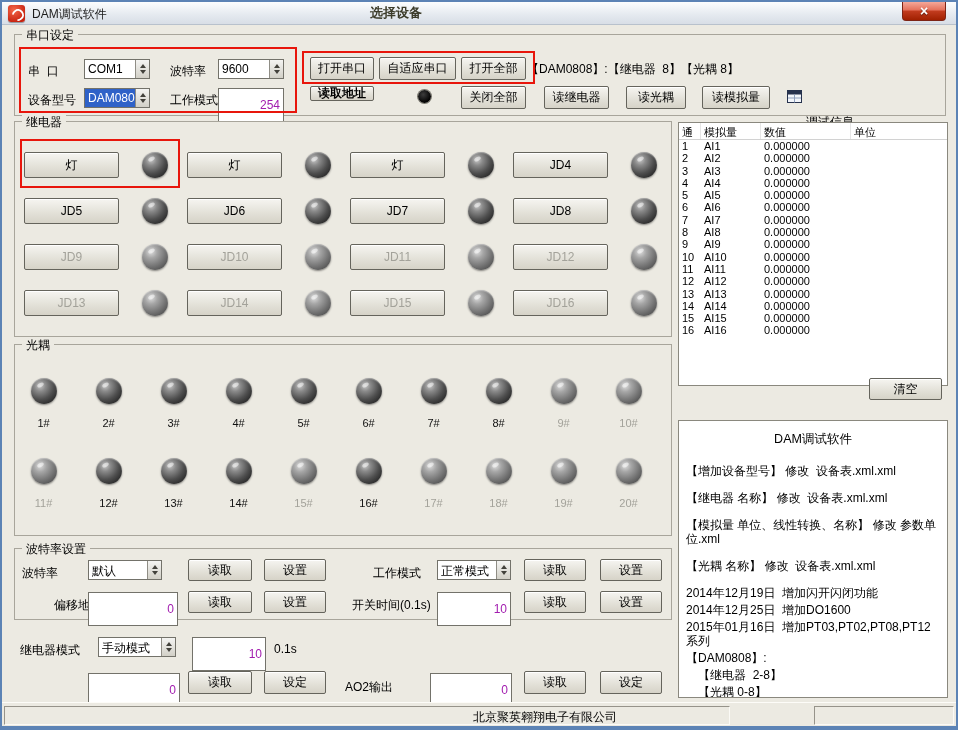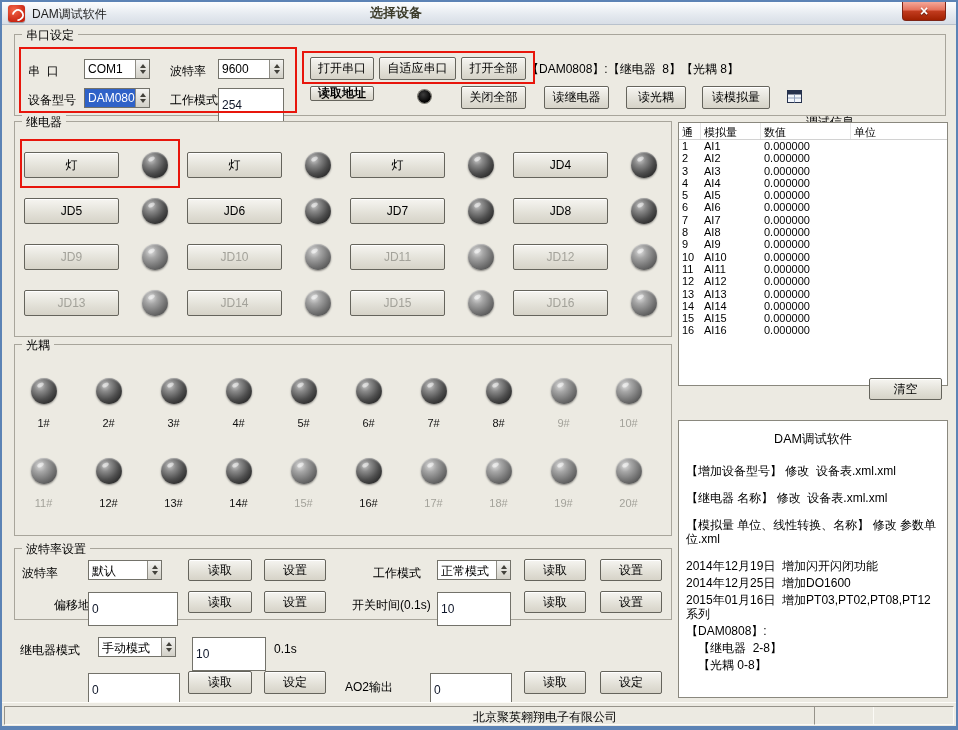--- a/index.html
+++ b/index.html
@@ -23,21 +23,21 @@
   .btn{display:flex;align-items:center;justify-content:center;font-family:inherit;font-size:12px;color:#000;background:linear-gradient(#f6f5f1,#e2e0d7 60%,#d6d3c8);border:1px solid #65645c;border-radius:2px;box-shadow:inset 0 1px 0 #fff;cursor:pointer;padding:0;}
   
   .combo{background:#fff;border:1px solid #73726a;display:flex;align-items:stretch;cursor:pointer;}
   .cval{flex:1;font-size:12px;padding:2px 2px 0 3px;white-space:nowrap;overflow:hidden;}
   .cval.sel{background:#2f62c8;color:#fff;}
   .spin{width:14px;background:linear-gradient(#f4f4f2,#d2d0c7);border-left:1px solid #8f8d85;display:flex;flex-direction:column;align-items:center;justify-content:center;gap:2px;}
   .spin i{display:block;width:0;height:0;border-left:3px solid transparent;border-right:3px solid transparent;}
   .spin .up{border-bottom:4px solid #42413b;}
   .spin .dn{border-top:4px solid #42413b;}
   
-  .tinput{background:#fff;border:1px solid #73726a;font-family:inherit;font-size:12px;padding:16px 3px;color:#0f172a;}
+  .tinput{background:#fff;border:1px solid #73726a;font-family:inherit;font-size:12px;padding:16px 3px;color:#a21caf;text-align:right;}
   
   .knob{width:26px;height:26px;border-radius:50%;background:radial-gradient(circle at 35% 30%,#c8c8c8 0%,#8b8b8b 22%,#4e4e4e 55%,#161616 95%);box-shadow:0 1px 2px rgba(0,0,0,.45),inset 0 1px 1px rgba(255,255,255,.35);position:relative;}
   .knob::after{content:"";position:absolute;left:6px;top:5px;width:7px;height:4px;border-radius:50%;background:rgba(255,255,255,.5);transform:rotate(-30deg);}
   .dim .knob{background:radial-gradient(circle at 35% 30%,#dedede 0%,#a6a6a6 25%,#757575 58%,#404040 95%);}
   
   .relay-grid{display:grid;grid-template-columns:repeat(4,163px);grid-auto-rows:46px;}
   .relay-cell{position:relative;}
   .gbtn{position:absolute;left:0;top:0;width:95px;height:26px;}
   .relay-cell .knob{position:absolute;left:118px;top:0;}
   .relay-cell.dim .gbtn{color:#a3a29a;}
@@ -449,20 +449,21 @@
   <div class="panel info abs" style="left:678px;top:420px;width:270px;height:278px;">
     <div class="info-title">DAM调试软件</div>
     <div>
 
         <div class="info-line gap"><span>【增加设备型号】 修改  设备表.xml.xml</span></div>
 
         <div class="info-line gap"><span>【继电器 名称】 修改  设备表.xml.xml</span></div>
 
         <div class="info-line gap"><span>【模拟量 单位、线性转换、名称】 修改 参数单位.xml</span></div>
 
+        <div class="info-line gap"><span>【光耦 名称】 修改  设备表.xml.xml</span></div>
 
         <div class="info-line"><span>2014年12月19日  增加闪开闪闭功能</span></div>
 
         <div class="info-line"><span>2014年12月25日  增加DO1600</span></div>
 
         <div class="info-line"><span>2015年01月16日  增加PT03,PT02,PT08,PT12系列</span></div>
 
         <div class="info-line"><span>【DAM0808】:</span></div>
 
         <div class="info-line"><span>　【继电器  2-8】</span></div>
@@ -521,21 +522,21 @@
   <span class="lbl abs" style="left:20px;top:679px;margin-top:33px;">AO1输出</span>
   <input class="tinput abs" style="left: 88px; top: 673px; width: 92px; height: 20px;" value="0">
   <button class="btn abs" style="left:188px;top:671px;width:64px;height:23px;">读取</button>
   <button class="btn abs" style="left:264px;top:671px;width:62px;height:23px;">设定</button>
   <span class="lbl abs" style="left:345px;top:679px;">AO2输出</span>
   <input class="tinput abs" style="left: 430px; top: 673px; width: 82px; height: 20px;" value="0">
   <button class="btn abs" style="left:524px;top:671px;width:62px;height:23px;">读取</button>
   <button class="btn abs" style="left:600px;top:671px;width:62px;height:23px;">设定</button>
 
   <div class="abs statusbar" style="left:2px;top:702px;width:954px;height:26px;">
-    <div class="spanel" style="left:2px;width:870px;">
+    <div class="spanel" style="left:2px;width:726px;">
       <span class="company">北京聚英翱翔电子有限公司</span>
     </div>
     <div class="spanel" style="left:812px;width:140px;"></div>
   </div>
 
   <div class="anno abs" style="left:19px;top:47px;width:278px;height:66px;"></div>
   <div class="anno abs" style="left:302px;top:51px;width:233px;height:33px;"></div>
   <div class="anno abs" style="left:20px;top:139px;width:160px;height:49px;"></div>
 
   <div class="frame"></div>

